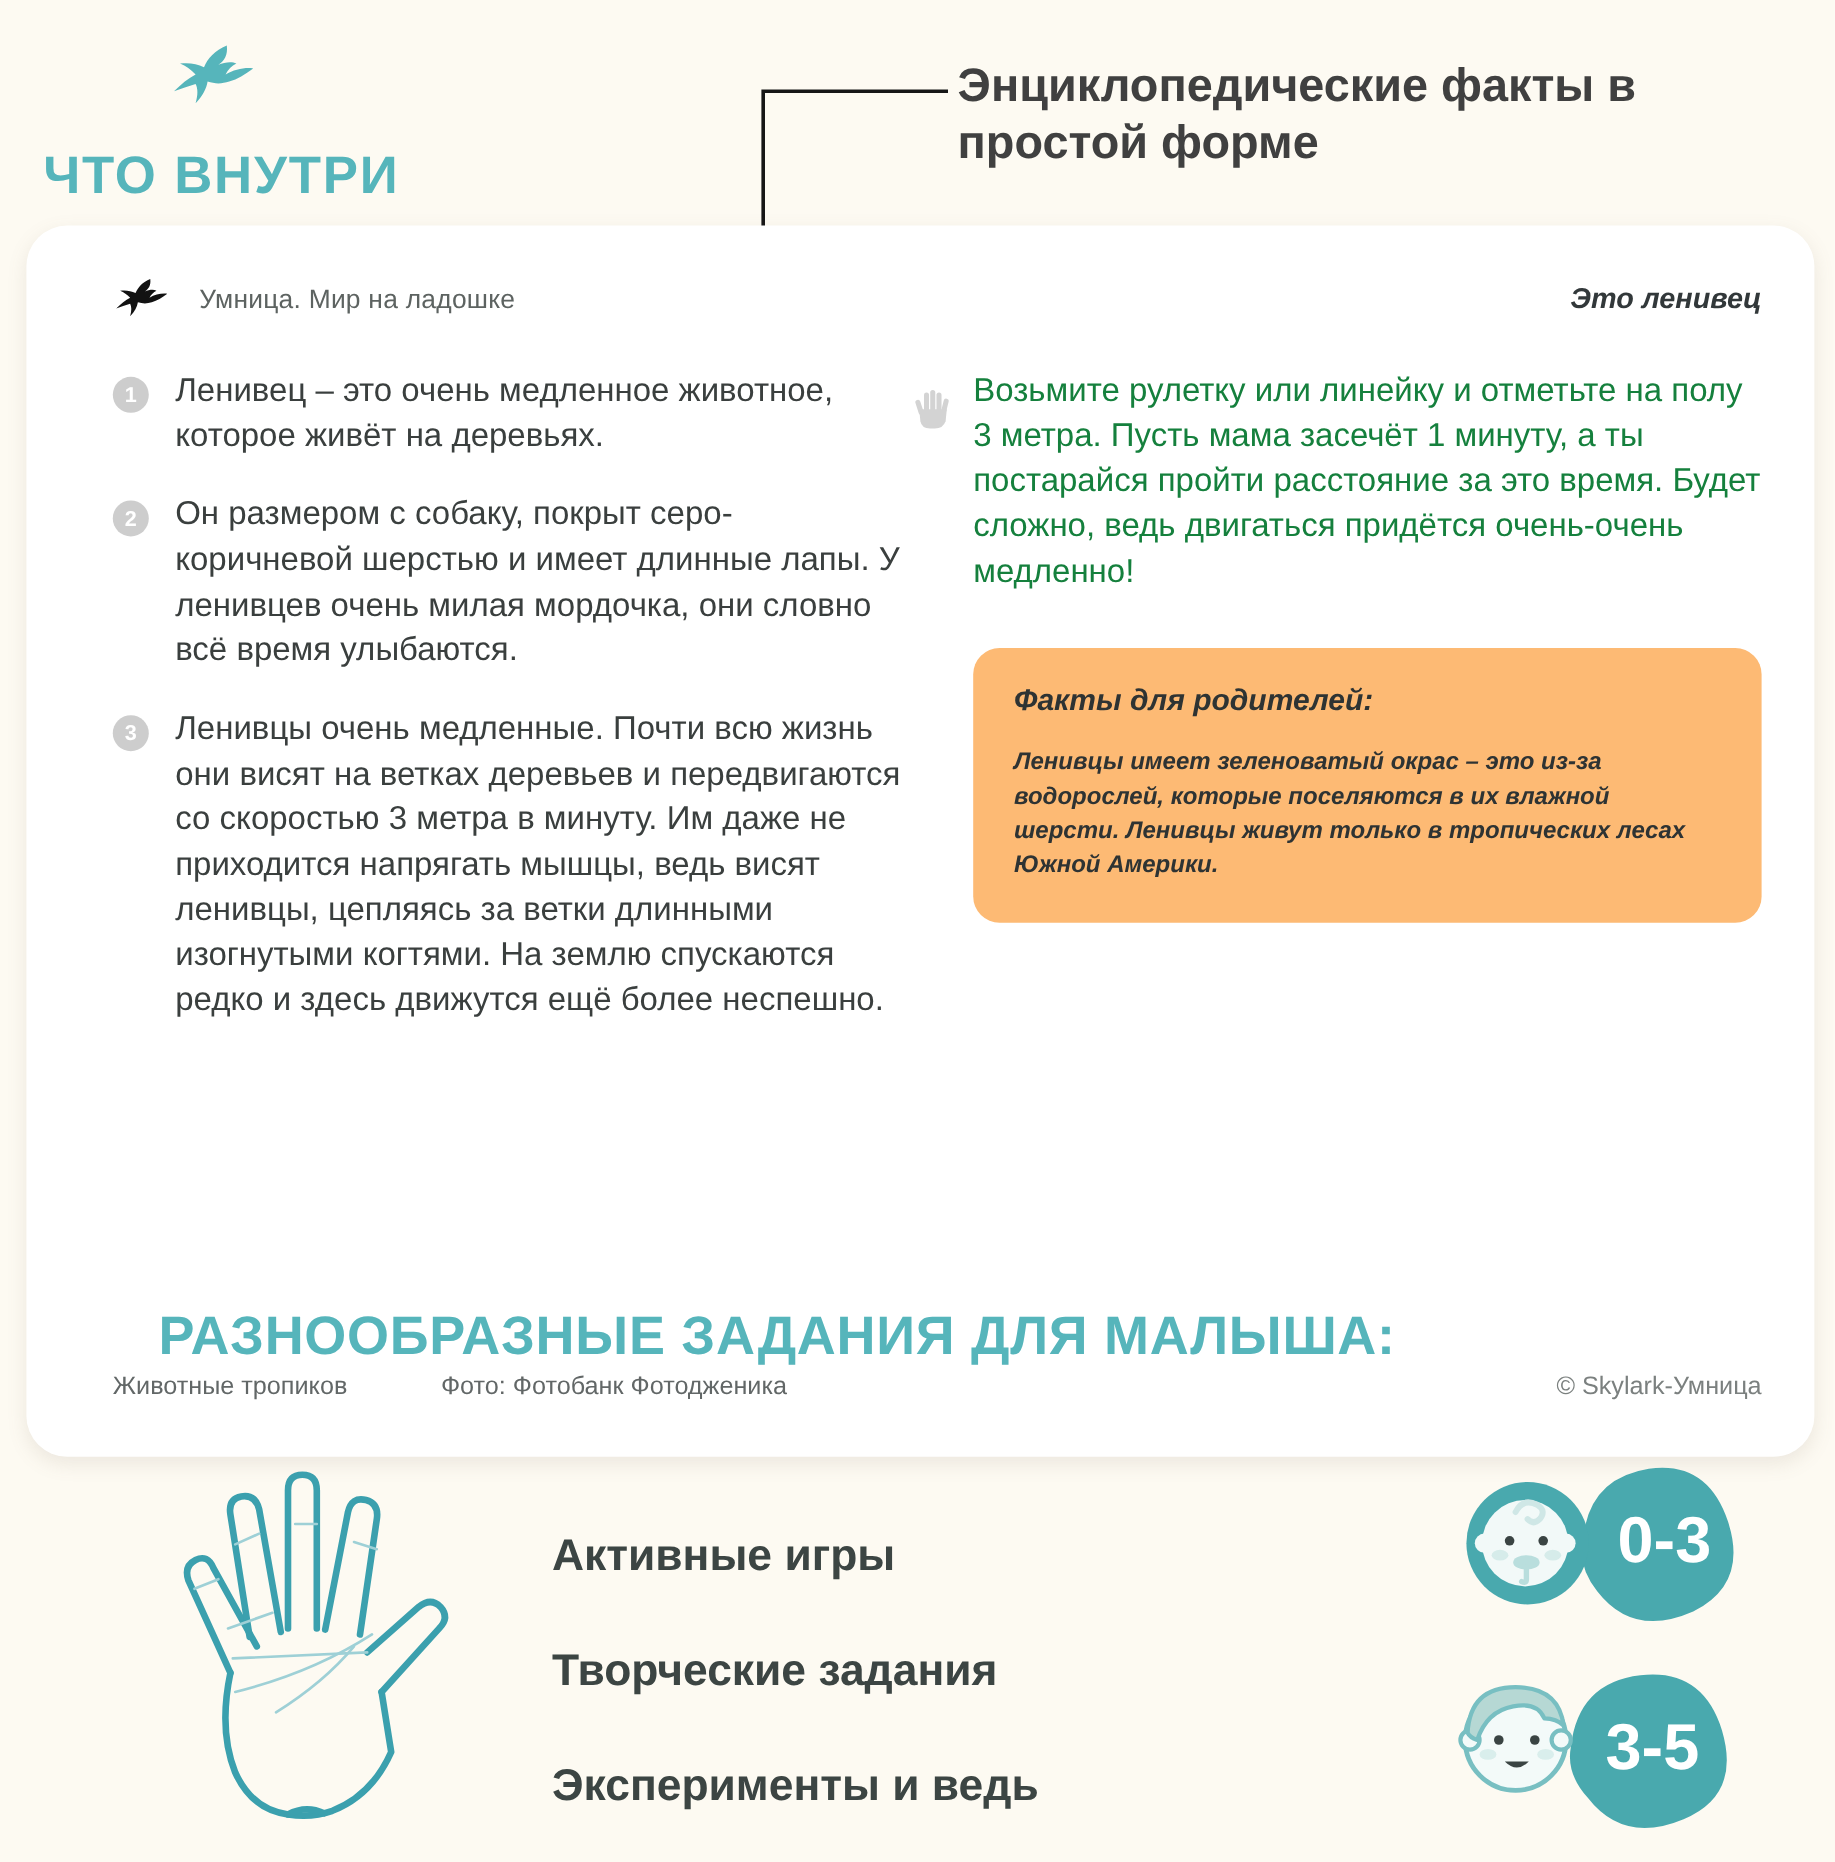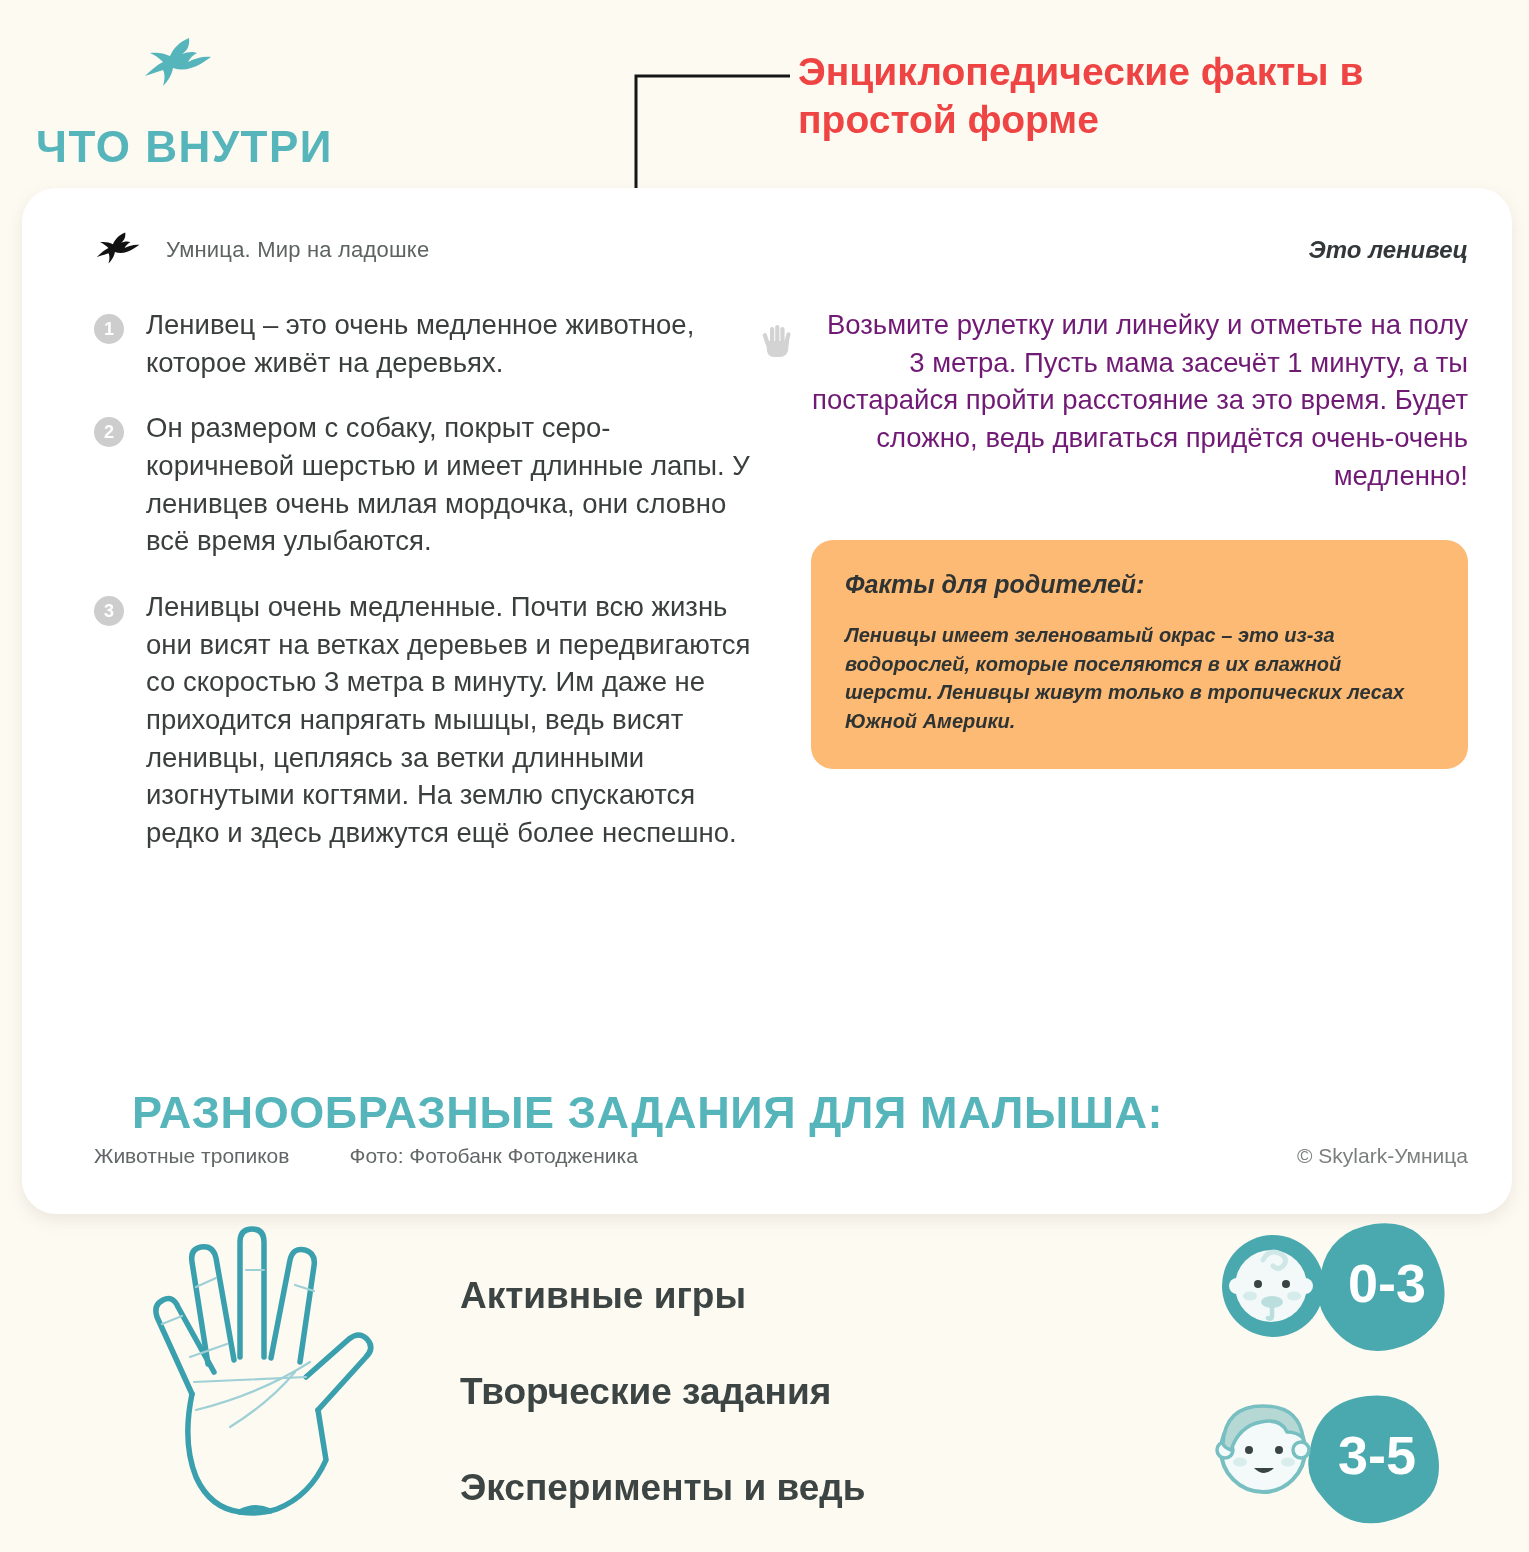--- a/index.html
+++ b/index.html
@@ -34,21 +34,21 @@
 
   
   .callout-text {
     position: absolute;
     left: 798px;
     top: 48px;
     width: 700px;
     font-size: 39px;
     font-weight: 700;
     line-height: 1.22;
-    color: #ef4444;
+    color: #404040;
   }
 
   
   .overlay-svg {
     position: absolute;
     left: 0; top: 0;
     width: 1529px; height: 1552px;
     pointer-events: none;
   }
 
@@ -119,22 +119,21 @@
   }
   .fact-text {
     font-size: 27.5px;
     line-height: 1.37;
     color: #3a3f3e;
   }
 
   .activity-text {
     font-size: 27.5px;
     line-height: 1.37;
-    color: #701a75;
-    text-align: right;
+    color: #15803d;
   }
 
   .parent-box {
     margin-top: 46px;
     background: #fdba74;
     border-radius: 22px;
     padding: 30px 34px 34px 34px;
   }
   .parent-title {
     font-size: 25px;
@@ -154,21 +153,21 @@
   
   .card-footer {
     position: absolute;
     left: 72px;
     bottom: 46px;
     right: 44px;
     display: flex;
     align-items: center;
     justify-content: space-between;
   }
-  .footer-left { display: flex; gap: 60px; }
+  .footer-left { display: flex; gap: 78px; }
   .footer-item { font-size: 21px; color: #626767; }
   .footer-right { font-size: 21px; color: #7b807f; }
 
   
   .mini-hand {
     position: absolute;
     left: 762px;
     top: 324px;
     width: 30px;
     height: 34px;

